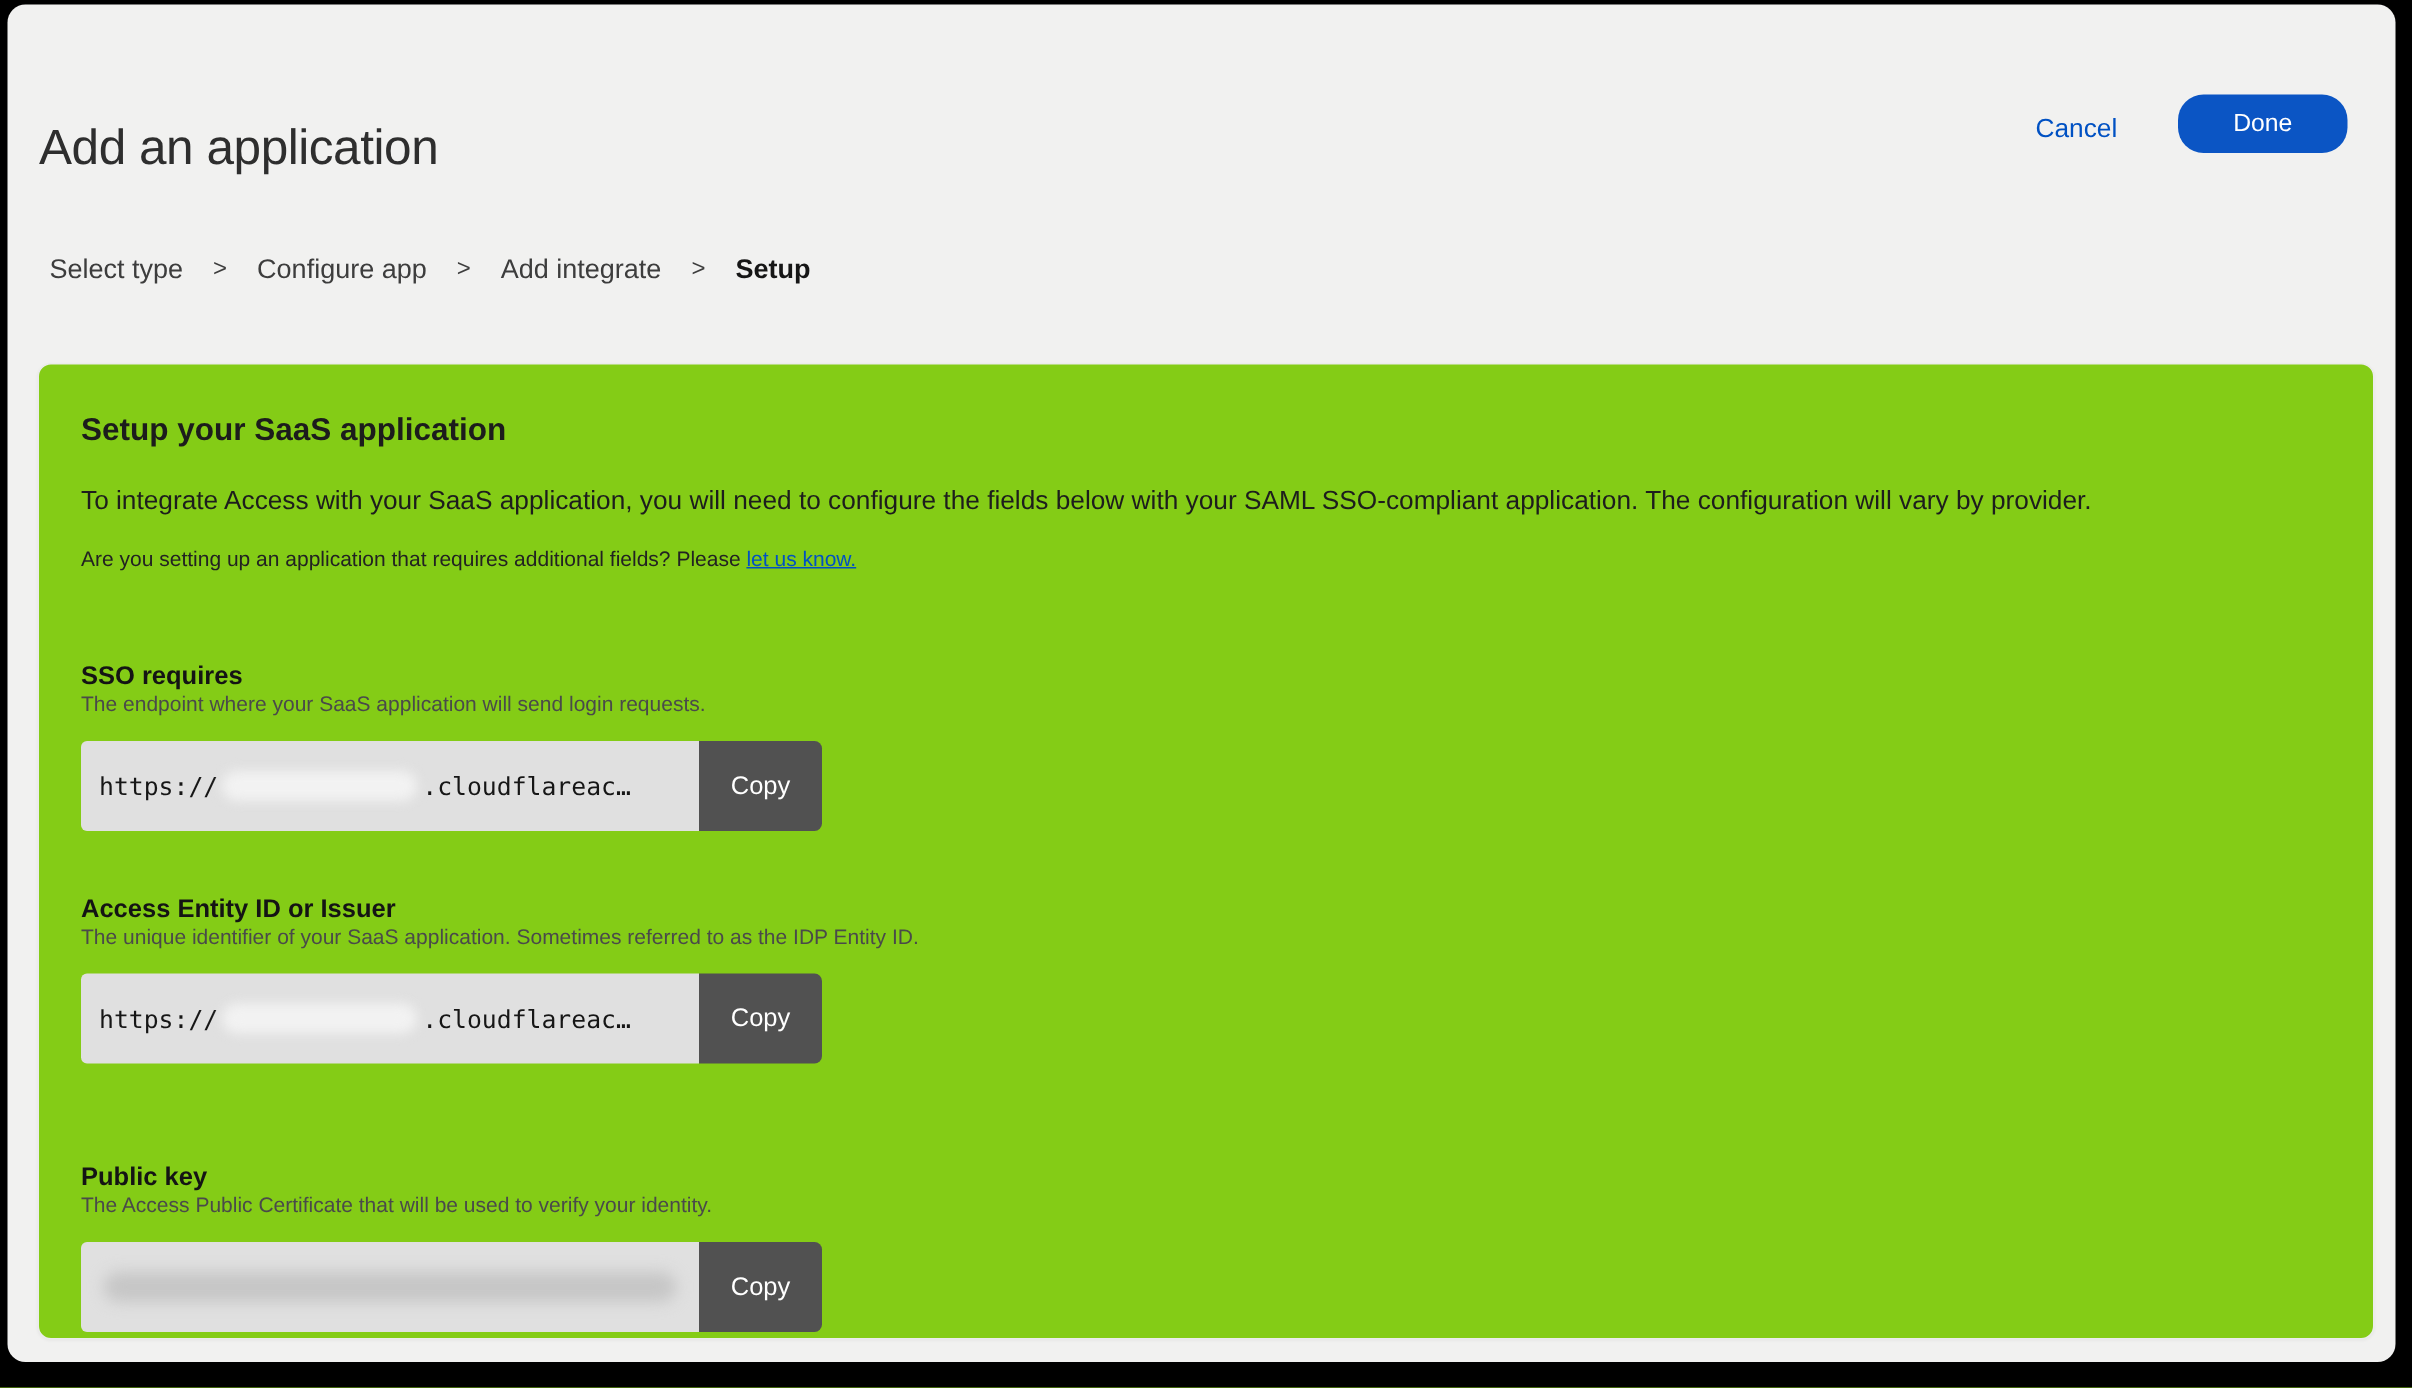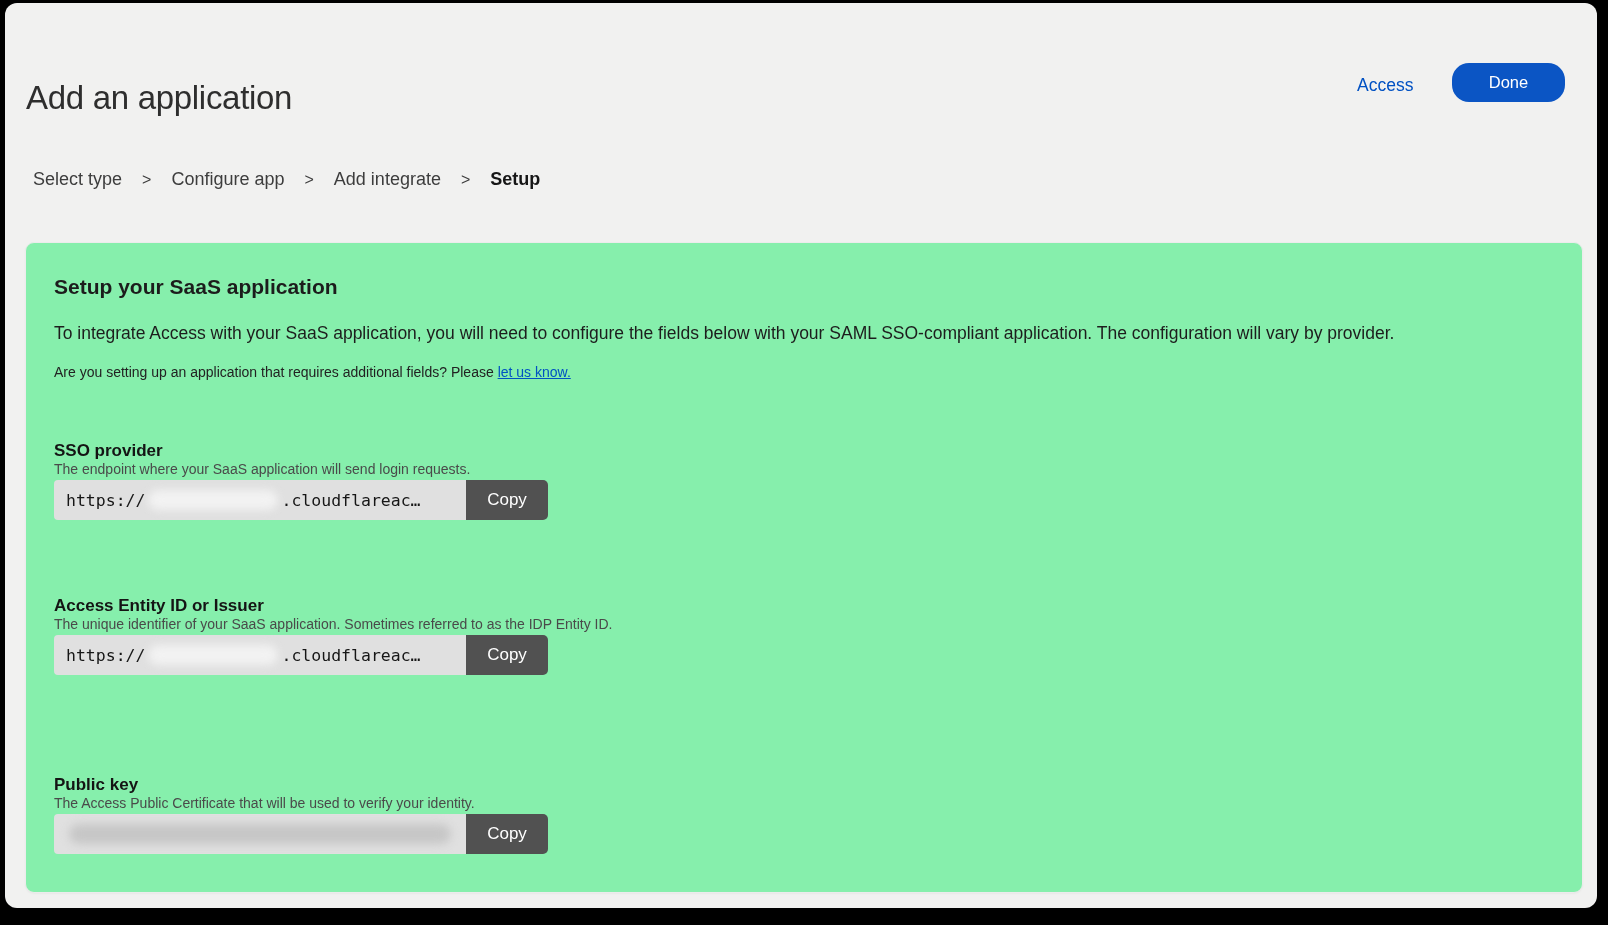--- a/index.html
+++ b/index.html
@@ -45,21 +45,21 @@
     display:flex; align-items:center; gap:20px;
     font-size:18px; color:#3d3d3d;
   }
   .breadcrumb .crumb { cursor:pointer; }
   .breadcrumb .crumb.active { font-weight:bold; color:#161616; cursor:default; }
   .breadcrumb .sep { color:#3d3d3d; font-size:16px; }
   
   .card {
     position:absolute; left:20px; top:239px;
     width:1558px; height:651px;
-    background:#86efac;
+    background:#84cc16;
     border:1px solid #ececec;
     border-radius:9px;
     box-shadow:0 1px 2px rgba(0,0,0,0.04);
   }
   .card-heading {
     position:absolute; left:28px; top:32px;
     font-size:21px; font-weight:bold; color:#1c1c1c;
   }
   .card-intro {
     position:absolute; left:28px; top:80px;
@@ -74,23 +74,23 @@
   
   .field-section { position:absolute; left:28px; }
   .field-label {
     font-size:17px; font-weight:bold; color:#141414;
   }
   .field-desc {
     margin-top:0;
     font-size:14px; color:#4a4a4a;
   }
   .field-row {
-    margin-top:3px;
+    margin-top:17px;
     display:flex; align-items:stretch;
-    width:494px; height:40px;
+    width:494px; height:60px;
   }
   .field-value {
     flex:1;
     background:#e0e0e0;
     border-radius:4px 0 0 4px;
     display:flex; align-items:center;
     padding:0 12px;
     font-family:"DejaVu Sans Mono", monospace;
     font-size:16.5px; color:#161616;
     white-space:nowrap; overflow:hidden;
@@ -116,40 +116,40 @@
   .sec-1 { top:198px; }
   .sec-2 { top:353px; }
   .sec-3 { top:532px; }
 </style>
 </head>
 <body>
 
 <div class="screen">
 
   <h1 class="page-title">Add an application</h1>
-  <button class="cancel-link">Access</button>
+  <button class="cancel-link">Cancel</button>
   <button class="done-btn">Done</button>
 
   <nav class="breadcrumb">
     <span class="crumb">Select type</span>
     <span class="sep">&gt;</span>
     <span class="crumb">Configure app</span>
     <span class="sep">&gt;</span>
     <span class="crumb">Add integrate</span>
     <span class="sep">&gt;</span>
     <span class="crumb active">Setup</span>
   </nav>
 
   <section class="card">
     <h2 class="card-heading">Setup your SaaS application</h2>
     <p class="card-intro">To integrate Access with your SaaS application, you will need to configure the fields below with your SAML SSO-compliant application. The configuration will vary by provider.</p>
     <p class="card-note"><span>Are you setting up an application that requires additional fields? Please </span><a>let us know.</a></p>
 
     <div class="field-section sec-1">
-      <div class="field-label">SSO provider</div>
+      <div class="field-label">SSO requires</div>
       <div class="field-desc">The endpoint where your SaaS application will send login requests.</div>
       <div class="field-row">
         <div class="field-value">
             <span>https://</span>
             <span class="redacted mid"></span>
             <span>.cloudflareac…</span>
           </div>
         <button class="copy-btn">Copy</button>
       </div>
     </div>

